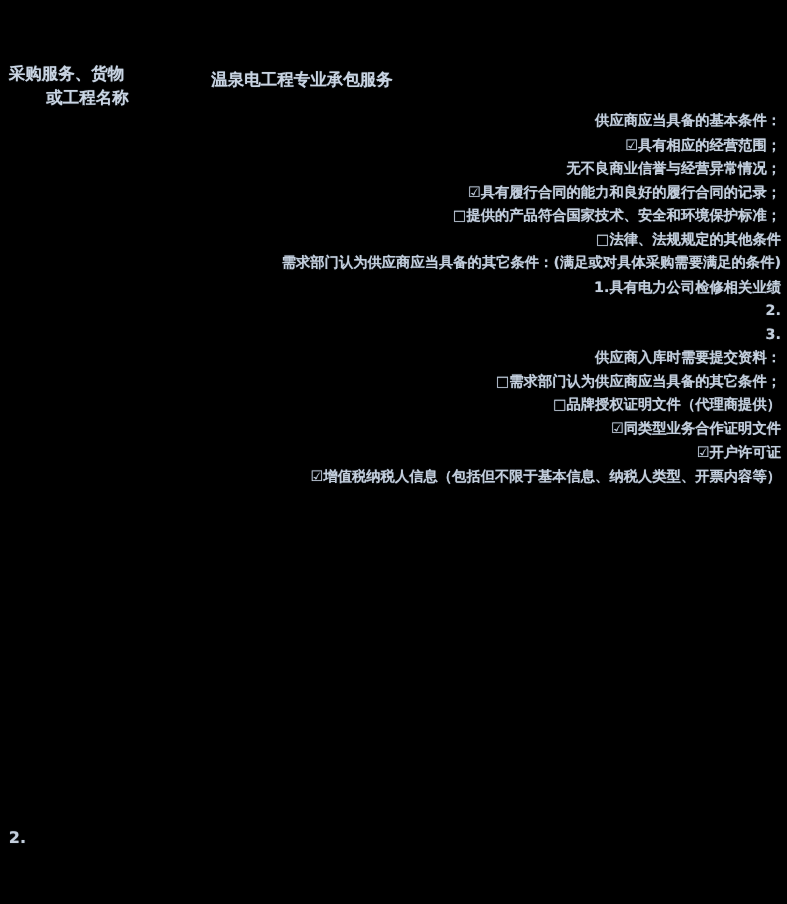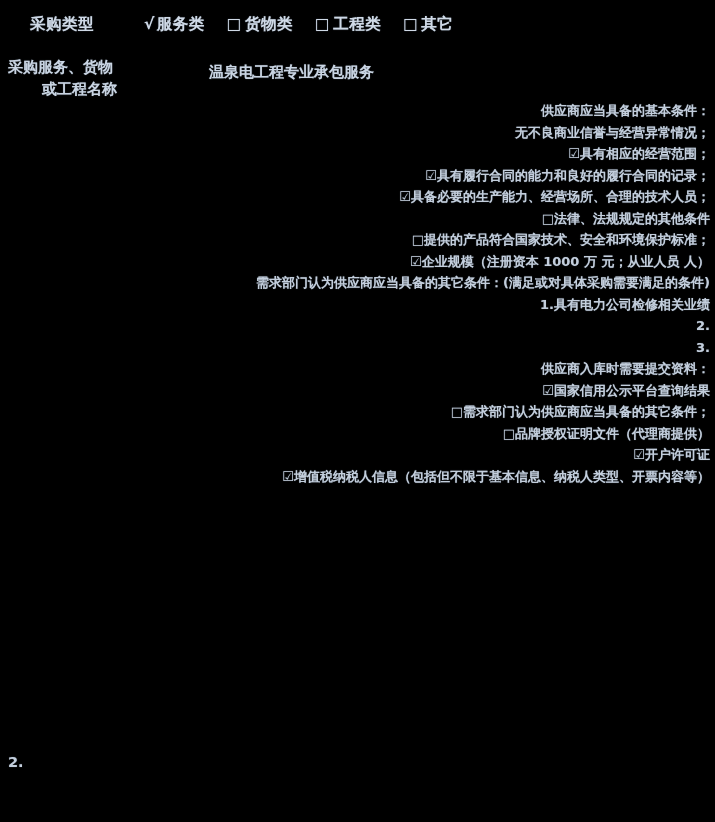--- a/index.html
+++ b/index.html
@@ -70,21 +70,21 @@
   }
   .name-left {
     width: 180px;
     line-height: 1.45;
   }
   .name-left .l2 {
     padding-left: 34px;
   }
   .name-value {
     position: absolute;
-    left: 201px;
+    left: 184px;
     top: 6px;
     font-size: 15px;
     font-weight: 700;
     white-space: nowrap;
   }
 
   
   .lines {
     position: absolute;
     left: 5px;
@@ -117,91 +117,66 @@
     color: #c3cedc;
     text-shadow: 0 0 1px #5c6876;
     line-height: 21.5px;
   }
 </style>
 </head>
 <body>
 
 <div class="page">
 
-  <div class="type-row">
-    <span class="type-label">采购类型</span>
-
-    <span class="type-opt">
-      <span class="chk-tick">√</span><span>服务类</span>
-    </span>
-
-    <span class="type-opt">
-      <span class="chk">□</span><span>货物类</span>
-    </span>
-
-    <span class="type-opt">
-      <span class="chk">□</span><span>工程类</span>
-    </span>
-
-    <span class="type-opt">
-      <span class="chk">□</span><span>其它</span>
-    </span>
-  </div>
 
   <div class="name-block">
     <div class="name-line1">
       <div class="name-left">
         <div class="l1">采购服务、货物</div>
         <div class="l2">或工程名称</div>
       </div>
     </div>
     <div class="name-value">温泉电工程专业承包服务</div>
   </div>
 
   <div class="lines">
 
     <div class="line">供应商应当具备的基本条件：</div>
 
+    <div class="line">
+      <span class="bx">☑</span><span>具有相应的经营范围；</span>
+    </div>
     <div class="line indent">
       <span>无不良商业信誉与经营异常情况；</span>
-    </div>
-    <div class="line">
-      <span class="bx">☑</span><span>具有相应的经营范围；</span>
     </div>
     <div class="line">
       <span class="bx">☑</span><span>具有履行合同的能力和良好的履行合同的记录；</span>
     </div>
     <div class="line">
-      <span class="bx">☑</span><span>具备必要的生产能力、经营场所、合理的技术人员；</span>
+      <span class="bx">□</span><span>提供的产品符合国家技术、安全和环境保护标准；</span>
     </div>
     <div class="line">
       <span class="bx">□</span><span>法律、法规规定的其他条件</span>
-    </div>
-    <div class="line">
-      <span class="bx">□</span><span>提供的产品符合国家技术、安全和环境保护标准；</span>
-    </div>
-    <div class="line">
-      <span class="bx">☑</span><span>企业规模（注册资本          1000 万             元；从业人员          人）</span>
     </div>
 
     <div class="line">需求部门认为供应商应当具备的其它条件：(满足或对具体采购需要满足的条件)</div>
     <div class="line">1.具有电力公司检修相关业绩</div>
     <div class="line">2.</div>
     <div class="line">3.</div>
 
     <div class="line">供应商入库时需要提交资料：</div>
 
     <div class="line">
-      <span class="bx">☑</span><span>国家信用公示平台查询结果</span>
-    </div>
-    <div class="line">
       <span class="bx">□</span><span>需求部门认为供应商应当具备的其它条件；</span>
     </div>
     <div class="line">
       <span class="bx">□</span><span>品牌授权证明文件（代理商提供）</span>
+    </div>
+    <div class="line">
+      <span class="bx">☑</span><span>同类型业务合作证明文件</span>
     </div>
     <div class="line">
       <span class="bx">☑</span><span>开户许可证</span>
     </div>
     <div class="line">
       <span class="bx">☑</span><span>增值税纳税人信息（包括但不限于基本信息、纳税人类型、开票内容等）</span>
     </div>
   </div>
 
   <div class="tail">2.</div>

